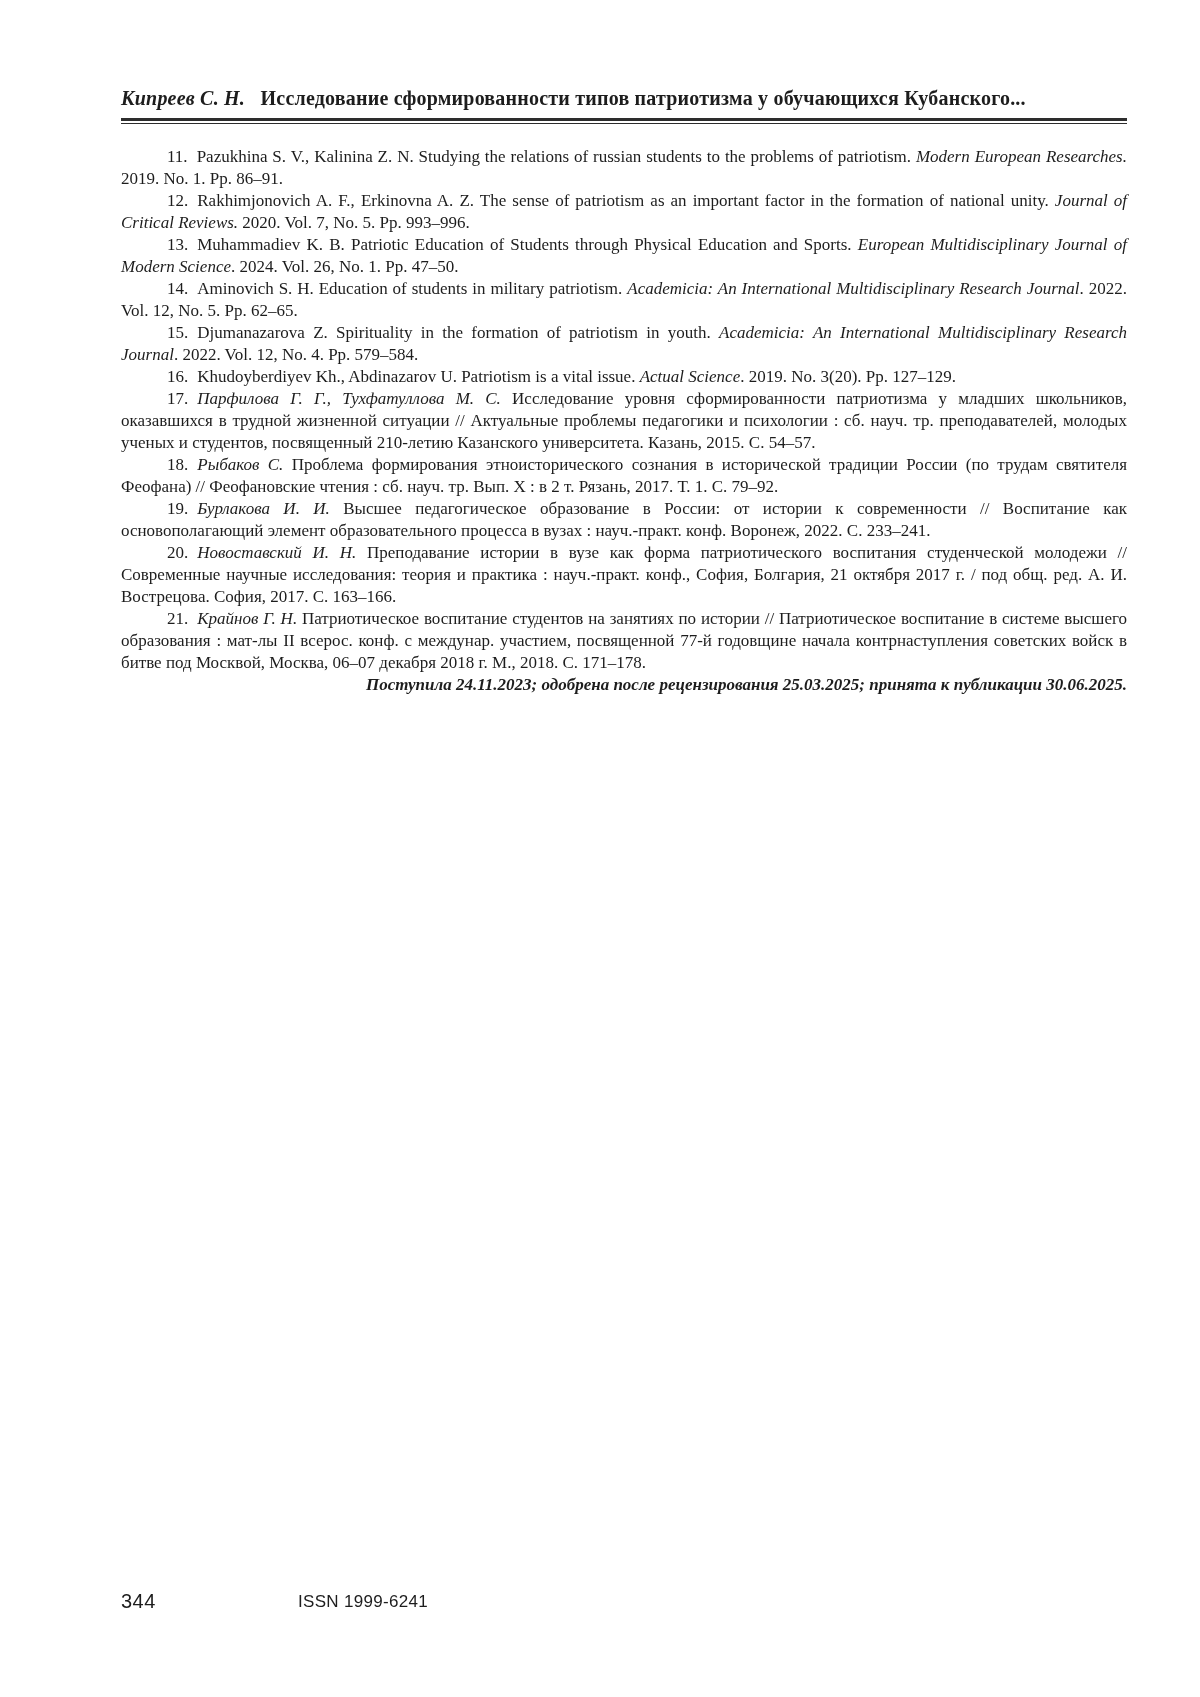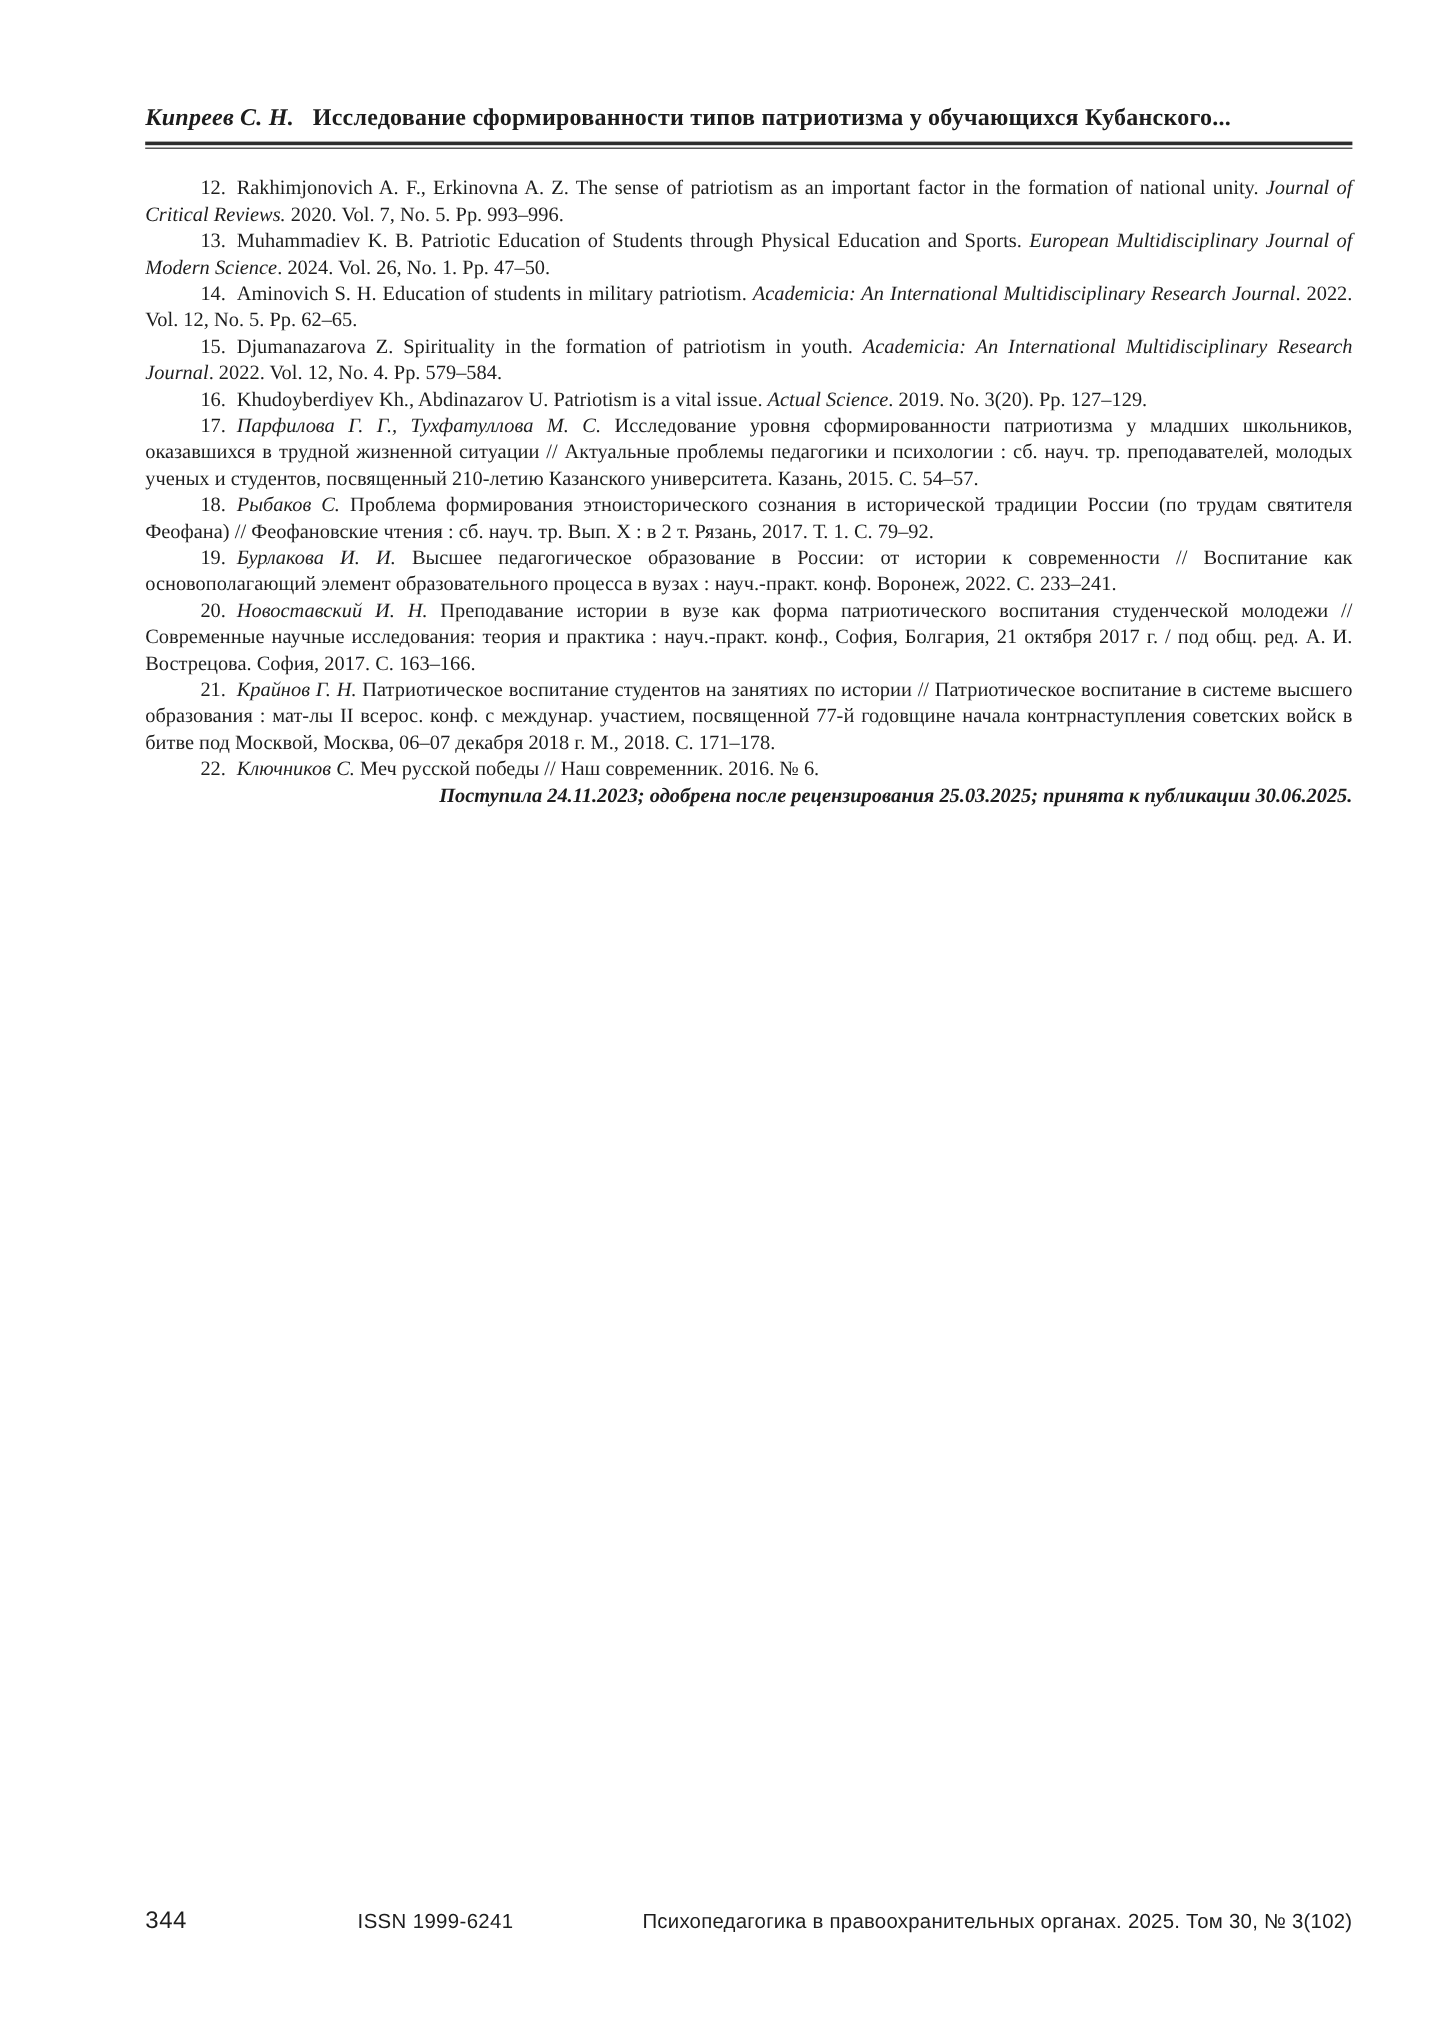--- a/index.html
+++ b/index.html
@@ -96,33 +96,32 @@
   <div class="running-head">
     <span class="author">Кипреев С. Н.</span>
     <span>&nbsp;</span>
     <span class="title">Исследование сформированности типов патриотизма у обучающихся Кубанского...</span>
   </div>
 
   <div class="head-rule"></div>
 
   <div class="refs" id="refs-container">
 
+      <p class="ref"><span class="ref-num">11.</span><span class="rm">Pazukhina S. V., Kalinina Z. N. Studying the relations of russian students to the problems of patriotism. </span><span class="it">Modern European Researches.</span><span class="rm"> 2019. No. 1. Pp. 86–91.</span></p>
       <p class="ref"><span class="ref-num">12.</span><span class="rm">Rakhimjonovich A. F., Erkinovna A. Z. The sense of patriotism as an important factor in the formation of national unity. </span><span class="it">Journal of Critical Reviews.</span><span class="rm"> 2020. Vol. 7, No. 5. Pp. 993–996.</span></p>
       <p class="ref"><span class="ref-num">13.</span><span class="rm">Muhammadiev K. B. Patriotic Education of Students through Physical Education and Sports. </span><span class="it">European Multidisciplinary Journal of Modern Science</span><span class="rm">. 2024. Vol. 26, No. 1. Pp. 47–50.</span></p>
       <p class="ref"><span class="ref-num">14.</span><span class="rm">Aminovich S. H. Education of students in military patriotism. </span><span class="it">Academicia: An International Multidisciplinary Research Journal</span><span class="rm">. 2022. Vol. 12, No. 5. Pp. 62–65.</span></p>
       <p class="ref"><span class="ref-num">15.</span><span class="rm">Djumanazarova Z. Spirituality in the formation of patriotism in youth. </span><span class="it">Academicia: An International Multidisciplinary Research Journal</span><span class="rm">. 2022. Vol. 12, No. 4. Pp. 579–584.</span></p>
       <p class="ref"><span class="ref-num">16.</span><span class="rm">Khudoyberdiyev Kh., Abdinazarov U. Patriotism is a vital issue. </span><span class="it">Actual Science</span><span class="rm">. 2019. No. 3(20). Pp. 127–129.</span></p>
       <p class="ref"><span class="ref-num">17.</span><span class="it">Парфилова Г. Г., Тухфатуллова М. С.</span><span class="rm"> Исследование уровня сформированности патриотизма у младших школьников, оказавшихся в трудной жизненной ситуации // Актуальные проблемы педагогики и психологии : сб. науч. тр. преподавателей, молодых ученых и студентов, посвященный 210-летию Казанского университета. Казань, 2015. С. 54–57.</span></p>
       <p class="ref"><span class="ref-num">18.</span><span class="it">Рыбаков С.</span><span class="rm"> Проблема формирования этноисторического сознания в исторической традиции России (по трудам святителя Феофана) // Феофановские чтения : сб. науч. тр. Вып. X : в 2 т. Рязань, 2017. Т. 1. С. 79–92.</span></p>
       <p class="ref"><span class="ref-num">19.</span><span class="it">Бурлакова И. И.</span><span class="rm"> Высшее педагогическое образование в России: от истории к современности // Воспитание как основополагающий элемент образовательного процесса в вузах : науч.-практ. конф. Воронеж, 2022. С. 233–241.</span></p>
       <p class="ref"><span class="ref-num">20.</span><span class="it">Новоставский И. Н.</span><span class="rm"> Преподавание истории в вузе как форма патриотического воспитания студенческой молодежи // Современные научные исследования: теория и практика : науч.-практ. конф., София, Болгария, 21 октября 2017 г. / под общ. ред. А. И. Вострецова. София, 2017. С. 163–166.</span></p>
       <p class="ref"><span class="ref-num">21.</span><span class="it">Крайнов Г. Н.</span><span class="rm"> Патриотическое воспитание студентов на занятиях по истории // Патриотическое воспитание в системе высшего образования : мат-лы II всерос. конф. с междунар. участием, посвященной 77-й годовщине начала контрнаступления советских войск в битве под Москвой, Москва, 06–07 декабря 2018 г. М., 2018. С. 171–178.</span></p>
-      <p class="ref"><span class="ref-num">22.</span><span class="it">Ключников С.</span><span class="rm"> Меч русской победы // Наш современник. 2016. № 6.</span></p>
       <p class="received">Поступила 24.11.2023; одобрена после рецензирования 25.03.2025; принята к публикации 30.06.2025.</p>
     </div>
 
   <div class="footer">
     <span class="page-number">344</span>
     <span class="issn">ISSN 1999-6241</span>
-    <span class="journal">Психопедагогика в правоохранительных органах. 2025. Том 30, № 3(102)</span>
   </div>
 
 </div>
 
 </body></html>

